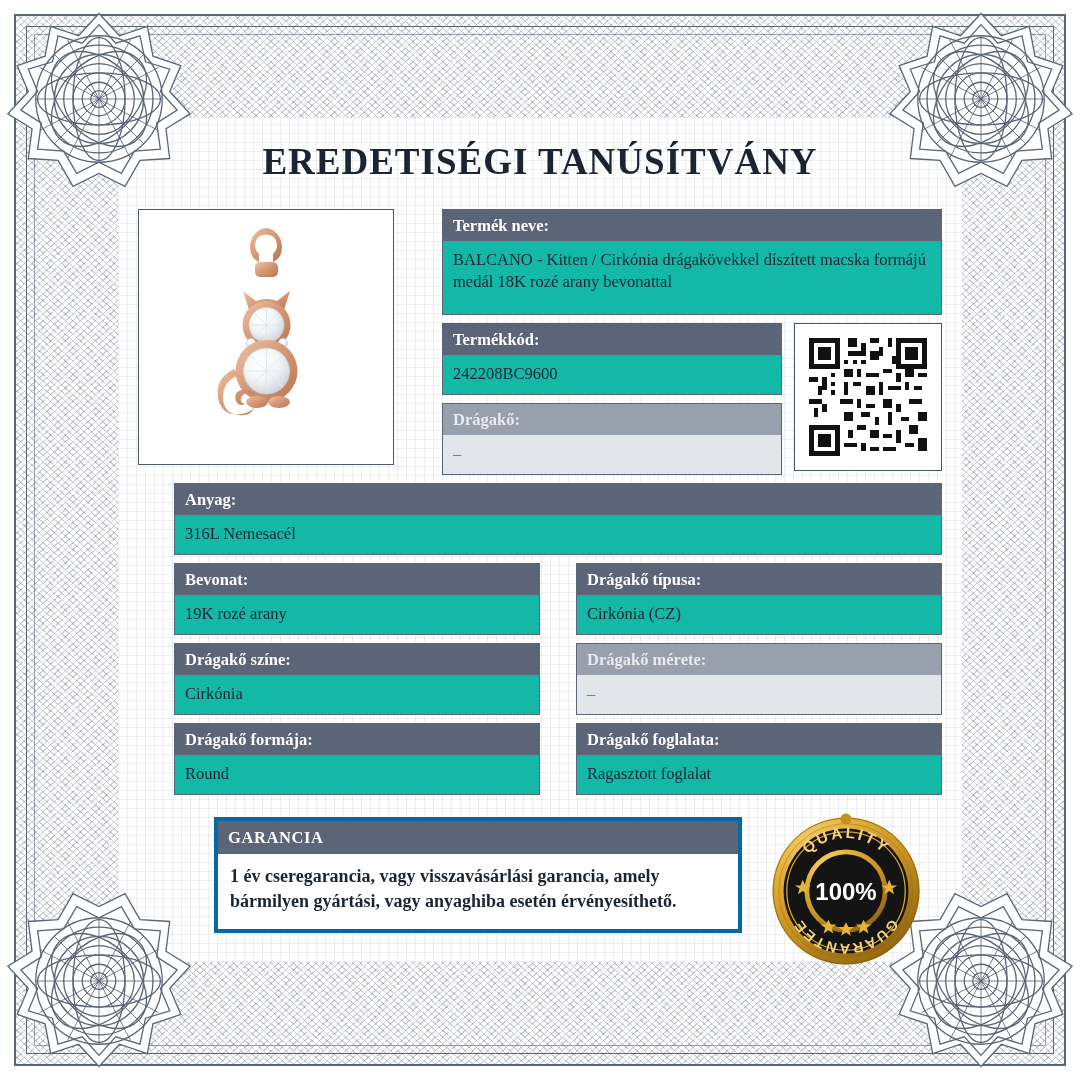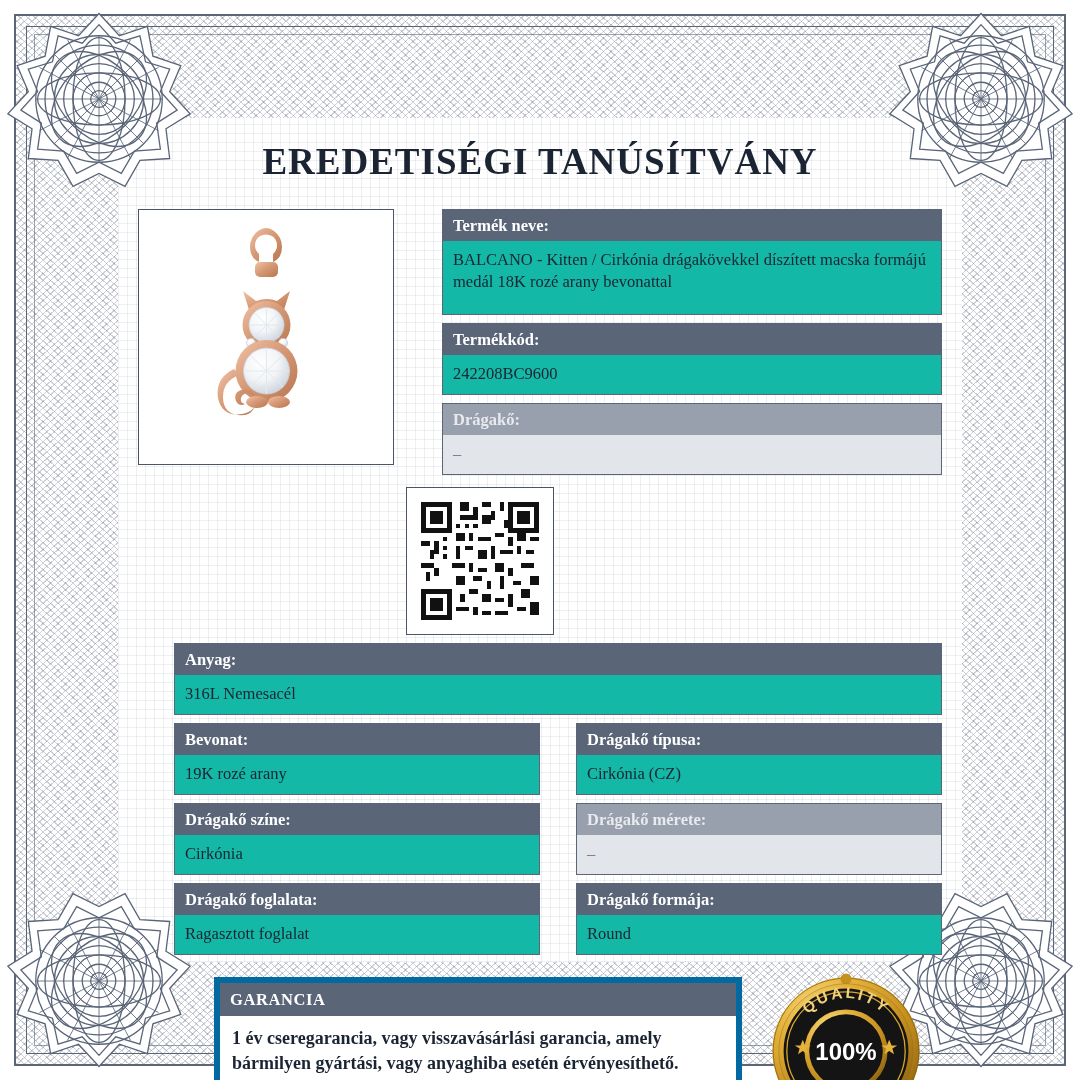--- a/index.html
+++ b/index.html
@@ -145,21 +145,20 @@
     background: #e2e5ea;
     color: #6a7384;
   }
 
   .name-field .val { min-height: 56px; }
 
   .code-qr {
     display: flex;
     gap: 12px;
     align-items: stretch;
-    flex-direction: column;
   }
   .code-col {
     flex: 1 1 auto;
     display: flex;
     flex-direction: column;
     gap: 8px;
   }
   .qr-box {
     width: 148px;
     height: 148px;
@@ -184,21 +183,21 @@
   
   .warranty-wrap {
     margin-top: 22px;
     display: flex;
     align-items: flex-start;
     gap: 10px;
   }
   .warranty {
     width: 528px;
     margin-left: 76px;
-    border: 6px solid #0369a1;
+    border: 4px solid #0369a1;
     background: #ffffff;
     box-sizing: border-box;
   }
   .warranty .lbl {
     background: #5a6578;
     color: #ffffff;
     font-weight: bold;
     font-size: 16.5px;
     letter-spacing: 0.6px;
     padding: 7px 10px 6px 10px;
@@ -495,26 +494,26 @@
         <div class="val">Cirkónia</div>
       </div>
       <div class="field disabled">
         <div class="lbl">Drágakő mérete:</div>
         <div class="val">–</div>
       </div>
     </div>
 
     <div class="row">
       <div class="field">
+        <div class="lbl">Drágakő formája:</div>
+        <div class="val">Round</div>
+      </div>
+      <div class="field">
         <div class="lbl">Drágakő foglalata:</div>
         <div class="val">Ragasztott foglalat</div>
-      </div>
-      <div class="field">
-        <div class="lbl">Drágakő formája:</div>
-        <div class="val">Round</div>
       </div>
     </div>
 
     <div class="warranty-wrap">
       <div class="warranty">
         <div class="lbl">GARANCIA</div>
         <div class="val">1 év cseregarancia, vagy visszavásárlási garancia, amely bármilyen gyártási, vagy anyaghiba esetén érvényesíthető.</div>
       </div>
 
       <div class="seal">

